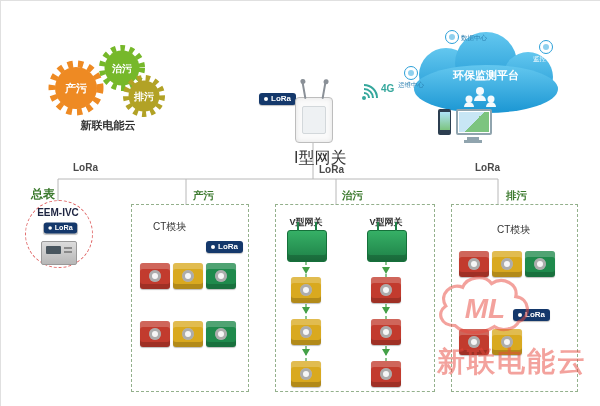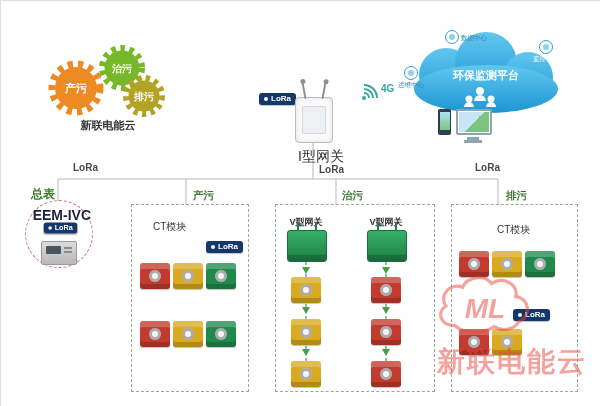--- a/index.html
+++ b/index.html
@@ -21,22 +21,22 @@
   
   .gw{position:absolute;left:294px;top:96px;width:36px;height:44px;background:#fafafa;
     border:1px solid #bdbdbd;border-radius:4px;box-shadow:inset 0 0 5px #e2e2e2;}
   .gw-ant{position:absolute;top:-16px;width:2px;height:17px;background:#8a9097;border-radius:1px;}
   .gw-ant::after{content:"";position:absolute;top:-3px;left:-1.5px;width:5px;height:5px;
     border-radius:50%;background:#8a9097;}
   .gw-ant-l{left:7px;transform:rotate(-10deg);}
   .gw-ant-r{right:7px;transform:rotate(10deg);}
   .gw-face{position:absolute;left:6px;top:8px;width:22px;height:26px;background:#eef1f3;
     border:1px solid #d3d8db;border-radius:2px;}
-  .gw-label{position:absolute;left:281px;top:147px;width:62px;text-align:right;
-    font-size:14px;color:#333;}
+  .gw-label{position:absolute;left:293px;top:147px;width:62px;text-align:left;
+    font-size:16px;color:#333;}
 
   
   .lora{position:absolute;display:flex;align-items:center;gap:3px;background:#14386b;
     color:#fff;font-size:8px;font-weight:bold;border-radius:3px;padding:2px 5px;line-height:1;
     box-shadow:0 1px 1px rgba(0,0,0,.25);}
   .lora-dot{width:4px;height:4px;border-radius:50%;background:#fff;flex:0 0 auto;}
 
   
   .bus-label{font-size:10px;font-weight:bold;color:#4a4a4a;}
   .zone-title{font-size:10.5px;font-weight:bold;color:#3c7a2e;}
@@ -60,22 +60,22 @@
     background:linear-gradient(180deg,#36b066,#1e8047);
     box-shadow:inset 0 -6px 0 rgba(0,0,0,.18);}
   .vgw::before,.vgw::after{content:"";position:absolute;top:-9px;width:2px;height:9px;background:#1e8047;}
   .vgw::before{left:9px;} .vgw::after{right:9px;}
   .vgw-label{position:absolute;width:56px;text-align:center;font-size:9px;font-weight:bold;color:#333;}
 
   
   .meter-circle{position:absolute;left:24px;top:199px;width:66px;height:66px;border-radius:50%;
     border:1.5px dashed #e06666;}
   .meter-caption{position:absolute;left:30px;top:185px;font-size:12px;font-weight:bold;color:#3c7a2e;}
-  .meter-model{position:absolute;left:24px;top:206px;width:66px;text-align:right;
-    font-size:14px;font-weight:bold;color:#1c2340;}
+  .meter-model{position:absolute;left:24px;top:206px;width:66px;text-align:center;
+    font-size:10px;font-weight:bold;color:#1c2340;}
   .meter-icon{position:absolute;left:40px;top:240px;width:34px;height:22px;border-radius:2px;
     border:1px solid #9a9a9a;background:linear-gradient(180deg,#dcdcdc,#b7b7b7);}
   .meter-icon::before{content:"";position:absolute;left:4px;top:4px;width:15px;height:8px;
     background:#49565f;border-radius:1px;}
   .meter-icon::after{content:"";position:absolute;right:4px;top:5px;width:8px;height:2px;
     background:#8a8a8a;box-shadow:0 4px 0 #8a8a8a;}
 
   
   .phone{position:absolute;left:437px;top:108px;width:13px;height:26px;background:#2c3e50;
     border-radius:2px;z-index:2;}

